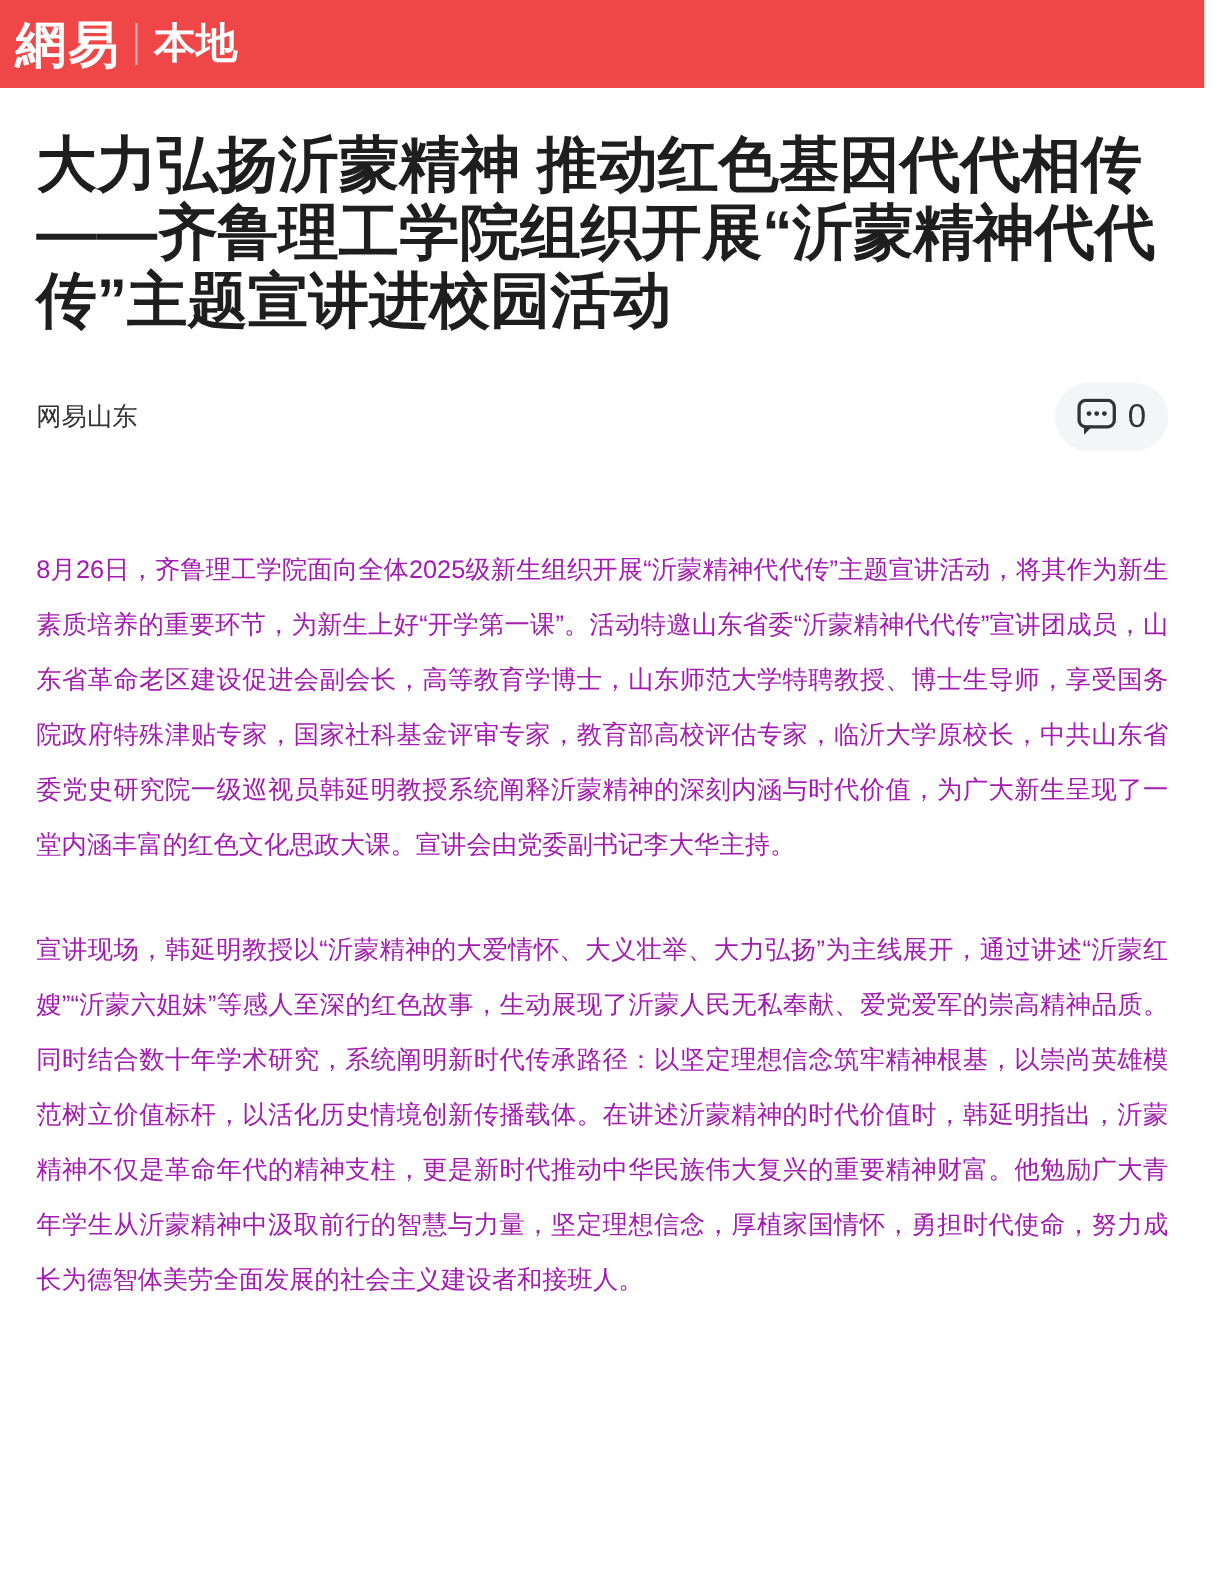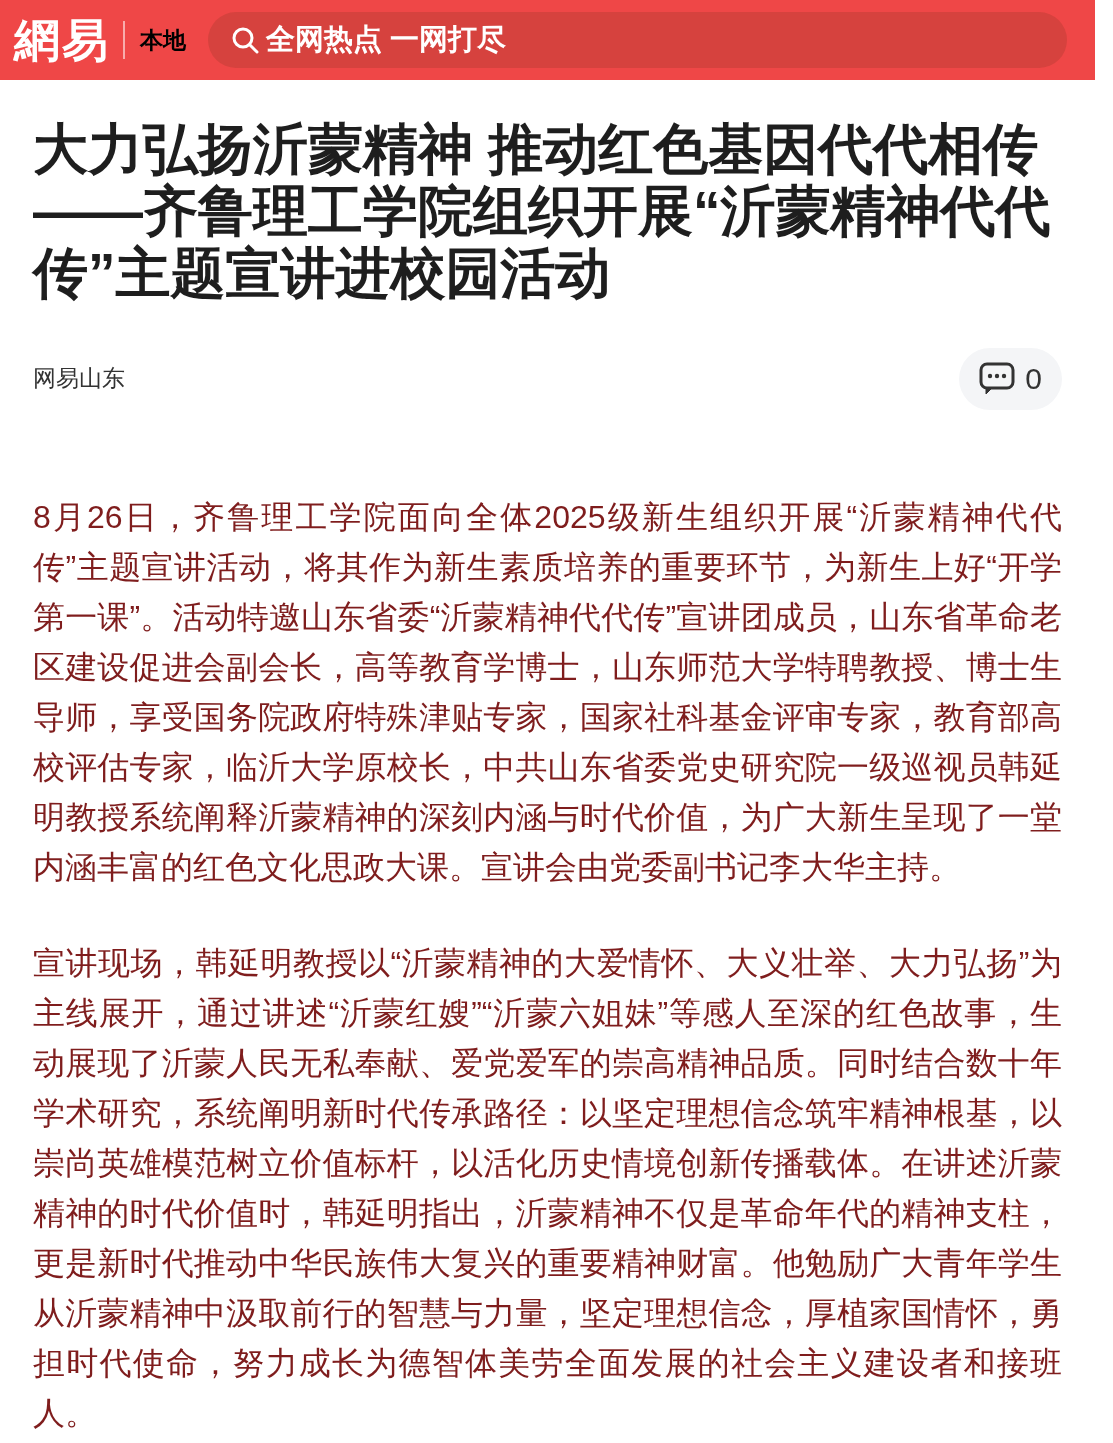--- a/index.html
+++ b/index.html
@@ -31,22 +31,22 @@
     line-height: 1;
     cursor: pointer;
   }
   .header-divider {
     width: 2px;
     height: 38px;
     background: rgba(255,255,255,0.55);
     margin: 0 15px 0 13px;
   }
   .channel {
-    color: #000000;
-    font-size: 23px;
+    color: #ffffff;
+    font-size: 38px;
     font-weight: 700;
     line-height: 1;
     cursor: pointer;
   }
   .search-pill {
     flex: 1;
     margin-left: 22px;
     margin-right: 28px;
     height: 56px;
     background: #d6423e;
@@ -107,44 +107,37 @@
   }
   .comment-icon { width: 36px; height: 34px; }
   .comment-count {
     font-size: 30px;
     color: #333333;
     line-height: 1;
   }
 
   .article-body { margin-top: 82px; }
   .article-body p {
-    font-size: 32px;
+    font-size: 23px;
     line-height: 50px;
-    color: #7f1d1d;
+    color: #a21caf;
     text-align: justify;
     margin-bottom: 46px;
     word-break: break-all;
   }
 </style>
 </head>
 <body>
 
 <div class="page">
 
   <div class="header">
     <div class="logo">網易</div>
     <div class="header-divider"></div>
     <div class="channel">本地</div>
-    <div class="search-pill">
-      <svg class="search-icon" viewBox="0 0 30 30" fill="none">
-        <circle cx="13" cy="13" r="9" stroke="#ffffff" stroke-width="3"></circle>
-        <line x1="20" y1="20" x2="27" y2="27" stroke="#ffffff" stroke-width="3" stroke-linecap="round"></line>
-      </svg>
-      <div class="search-text">全网热点 一网打尽</div>
-    </div>
   </div>
 
   <div class="content">
 
     <h1 class="article-title">大力弘扬沂蒙精神 推动红色基因代代相传 ——齐鲁理工学院组织开展“沂蒙精神代代传”主题宣讲进校园活动</h1>
 
     <div class="meta-row">
       <div class="meta-left">
         <div class="author">网易山东</div>
       </div>

